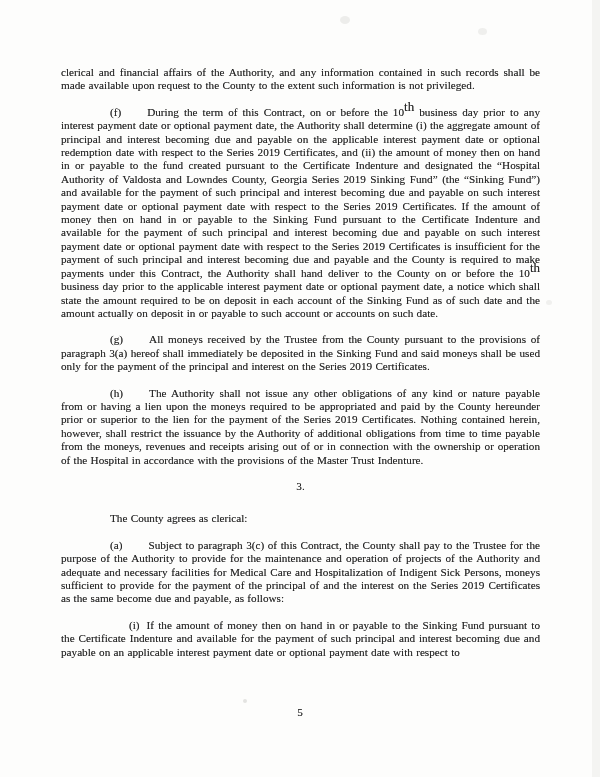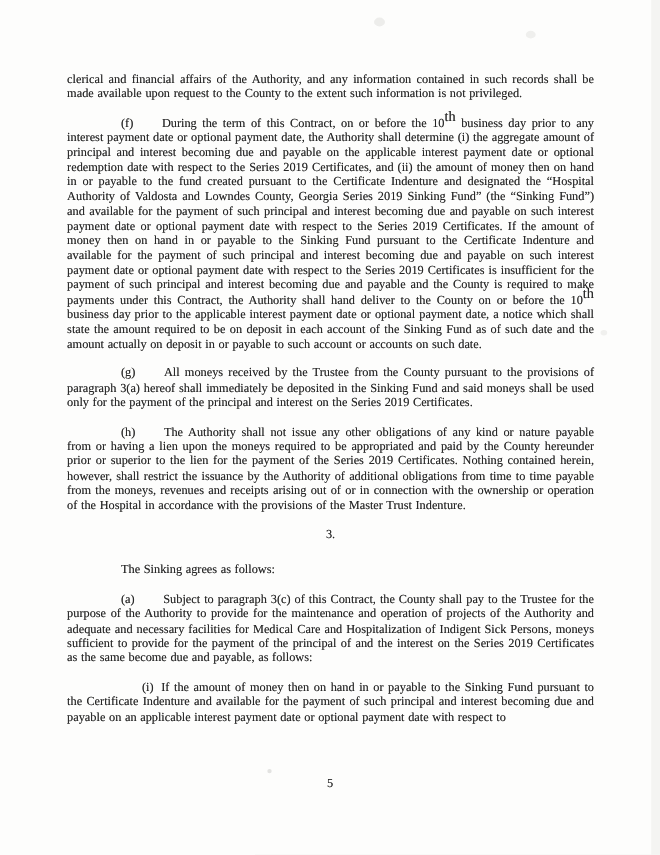--- a/index.html
+++ b/index.html
@@ -82,21 +82,21 @@
     <p class="doc p-flush">clerical and financial affairs of the Authority, and any information contained in such records shall be made available upon request to the County to the extent such information is not privileged.</p>
 
     <p class="doc p-indent"><span class="para-label">(f)</span>During the term of this Contract, on or before the 10<sup>th</sup> business day prior to any interest payment date or optional payment date, the Authority shall determine (i) the aggregate amount of principal and interest becoming due and payable on the applicable interest payment date or optional redemption date with respect to the Series 2019 Certificates, and (ii) the amount of money then on hand in or payable to the fund created pursuant to the Certificate Indenture and designated the “Hospital Authority of Valdosta and Lowndes County, Georgia Series 2019 Sinking Fund” (the “Sinking Fund”) and available for the payment of such principal and interest becoming due and payable on such interest payment date or optional payment date with respect to the Series 2019 Certificates.  If the amount of money then on hand in or payable to the Sinking Fund pursuant to the Certificate Indenture and available for the payment of such principal and interest becoming due and payable on such interest payment date or optional payment date with respect to the Series 2019 Certificates is insufficient for the payment of such principal and interest becoming due and payable and the County is required to make payments under this Contract, the Authority shall hand deliver to the County on or before the 10<sup>th</sup> business day prior to the applicable interest payment date or optional payment date, a notice which shall state the amount required to be on deposit in each account of the Sinking Fund as of such date and the amount actually on deposit in or payable to such account or accounts on such date.</p>
 
     <p class="doc p-indent"><span class="para-label">(g)</span>All moneys received by the Trustee from the County pursuant to the provisions of paragraph 3(a) hereof shall immediately be deposited in the Sinking Fund and said moneys shall be used only for the payment of the principal and interest on the Series 2019 Certificates.</p>
 
     <p class="doc p-indent"><span class="para-label">(h)</span>The Authority shall not issue any other obligations of any kind or nature payable from or having a lien upon the moneys required to be appropriated and paid by the County hereunder prior or superior to the lien for the payment of the Series 2019 Certificates.  Nothing contained herein, however, shall restrict the issuance by the Authority of additional obligations from time to time payable from the moneys, revenues and receipts arising out of or in connection with the ownership or operation of the Hospital in accordance with the provisions of the Master Trust Indenture.</p>
 
     <p class="section-heading">3.</p>
 
-    <p class="doc p-indent">The Sinking agrees as follows:</p>
+    <p class="doc p-indent">The County agrees as clerical:</p>
 
     <p class="doc p-indent"><span class="para-label">(a)</span>Subject to paragraph 3(c) of this Contract, the County shall pay to the Trustee for the purpose of the Authority to provide for the maintenance and operation of projects of the Authority and adequate and necessary facilities for Medical Care and Hospitalization of Indigent Sick Persons, moneys sufficient to provide for the payment of the principal of and the interest on the Series 2019 Certificates as the same become due and payable, as follows:</p>
 
     <p class="doc p-sub"><span class="para-label">(i)</span>If the amount of money then on hand in or payable to the Sinking Fund pursuant to the Certificate Indenture and available for the payment of such principal and interest becoming due and payable on an applicable interest payment date or optional payment date with respect to</p>
 
   </div>
 
   <div class="page-number">5</div>
 
 </div>

